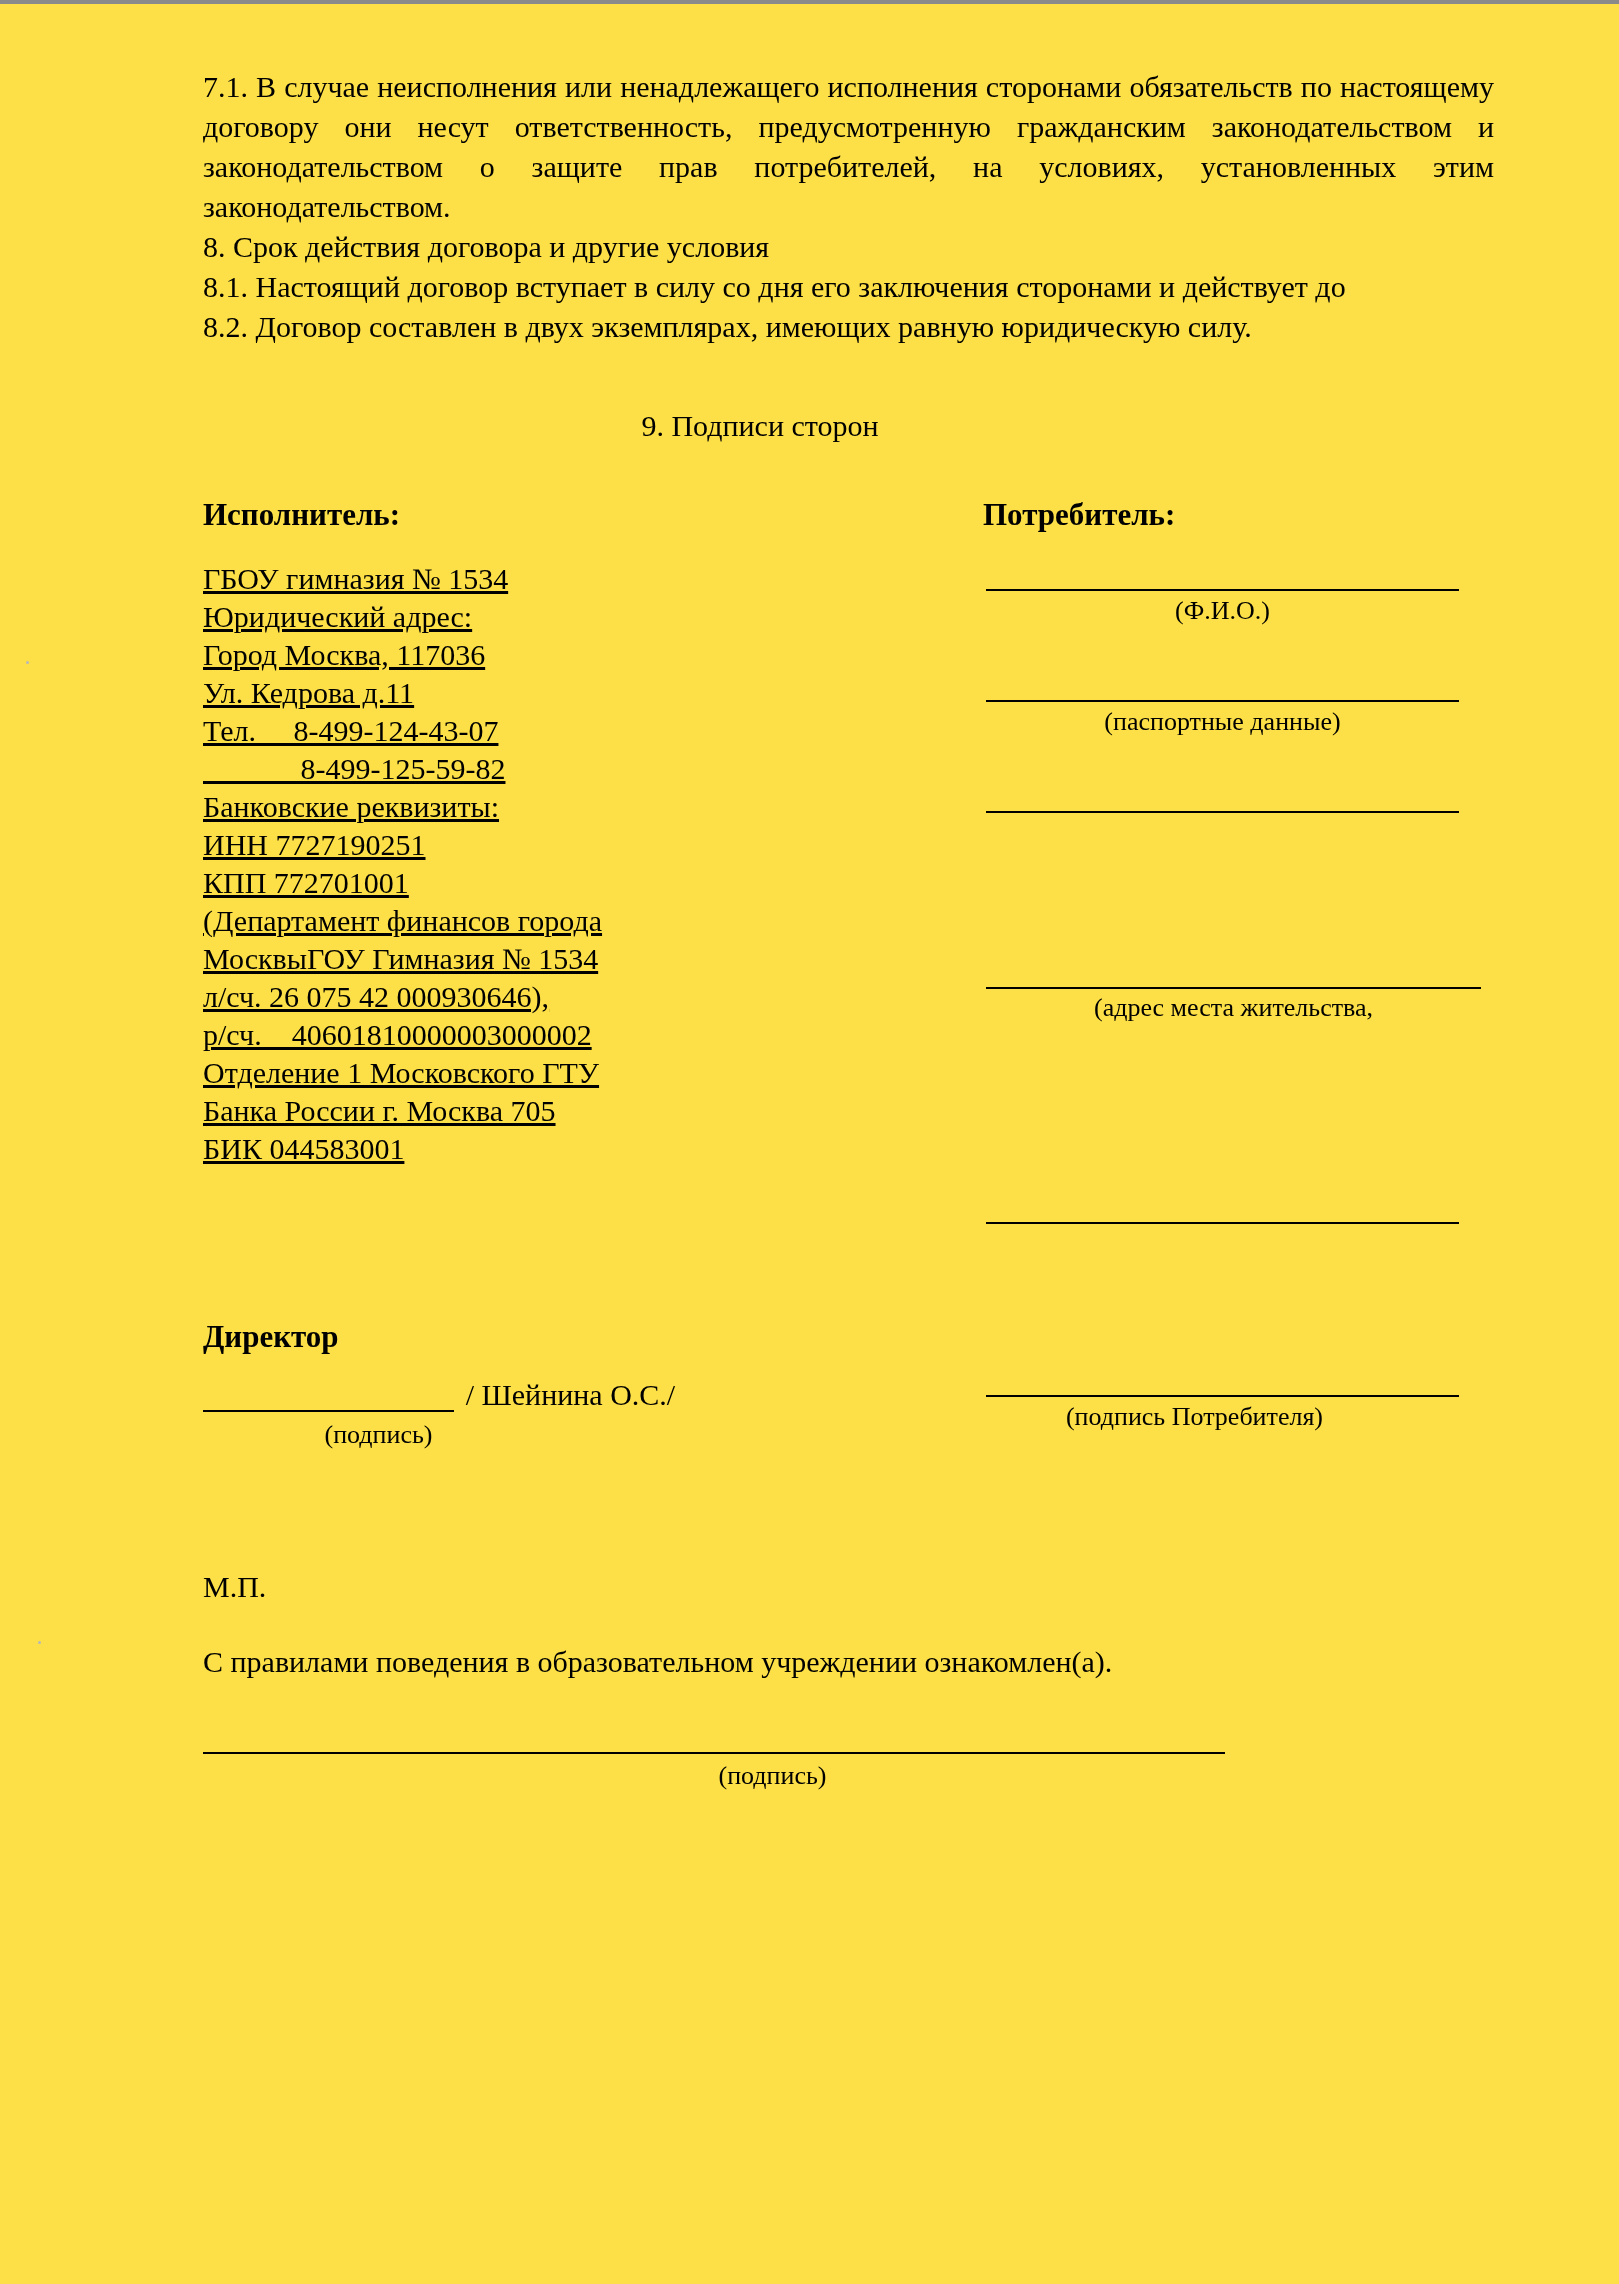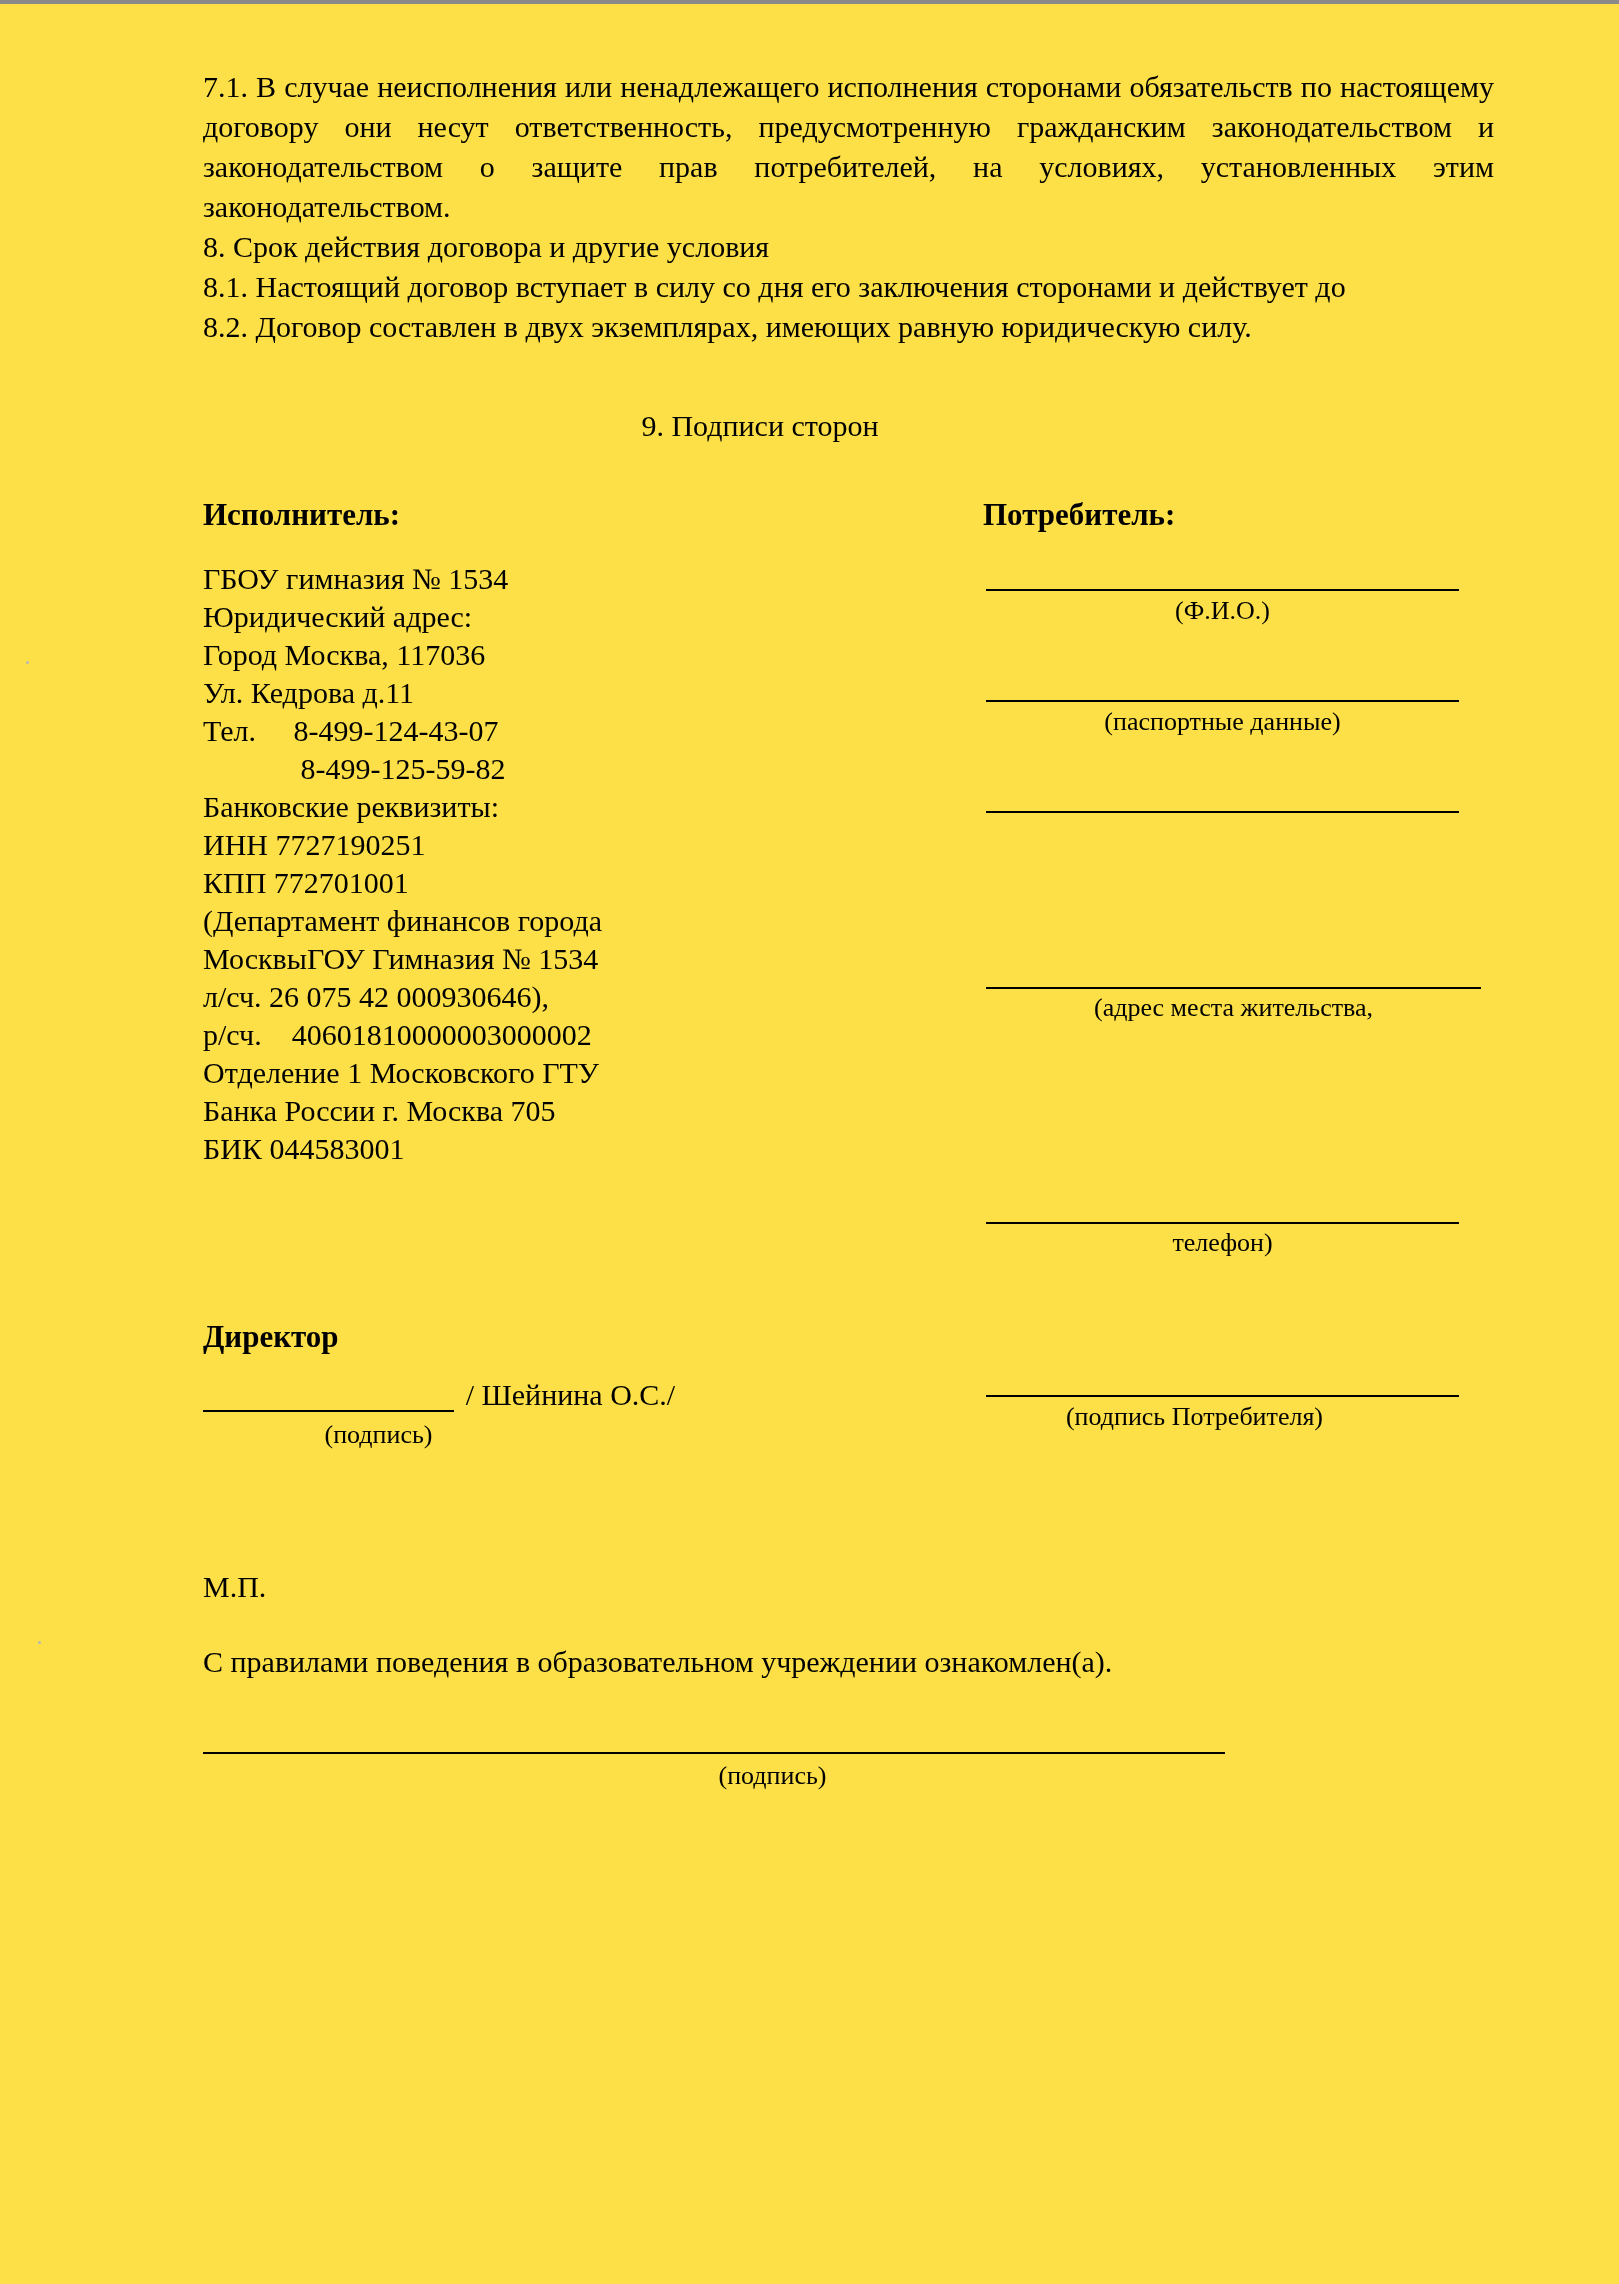--- a/index.html
+++ b/index.html
@@ -33,20 +33,21 @@
   .colhead {
     position: absolute;
     font-size: 31px;
     font-weight: bold;
   }
   .exec-lines {
     position: absolute;
     left: 203px; top: 556px;
     font-size: 30px;
     line-height: 38px;
+    text-decoration: underline;
   }
   .exec-lines div { white-space: pre; }
   .blank-line {
     position: absolute;
     border-bottom: 2.6px solid #000;
   }
   .caption {
     position: absolute;
     font-size: 26px;
     text-align: center;
@@ -125,21 +126,20 @@
 
   <div class="blank-line" style="left:986px; top:662px; width:473px; height:34px;"></div>
   <div class="caption" style="left:986px; top:703px; width:473px;">(паспортные данные)</div>
 
   <div class="blank-line" style="left:986px; top:773px; width:473px; height:34px;"></div>
 
   <div class="blank-line" style="left:986px; top:949px; width:495px; height:34px;"></div>
   <div class="caption" style="left:986px; top:989px; width:495px;">(адрес места жительства,</div>
 
   <div class="blank-line" style="left:986px; top:1184px; width:473px; height:34px;"></div>
-  <div class="caption" style="left:986px; top:1224px; width:473px;">телефон)</div>
 
   <div class="blank-line" style="left:986px; top:1357px; width:473px; height:34px;"></div>
   <div class="caption" style="left:958px; top:1398px; width:473px;font-family:Liberation Serif, serif;">(подпись Потребителя)</div>
 
   <div class="director-title">Директор</div>
   <div class="sig-row">
     <span class="sig-line"></span>
     <span class="sig-name">/ Шейнина О.С./</span>
   </div>
   <div class="caption" style="left:261px; top:1416px; width:235px;">(подпись)</div>

